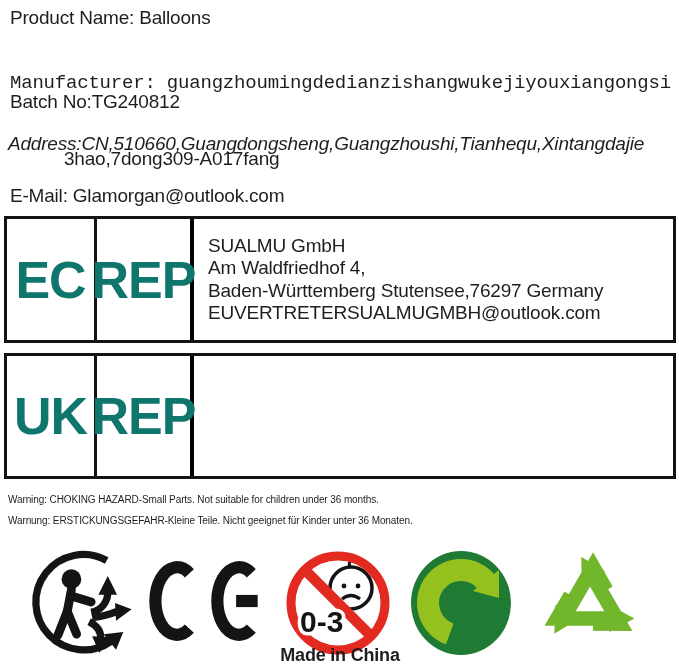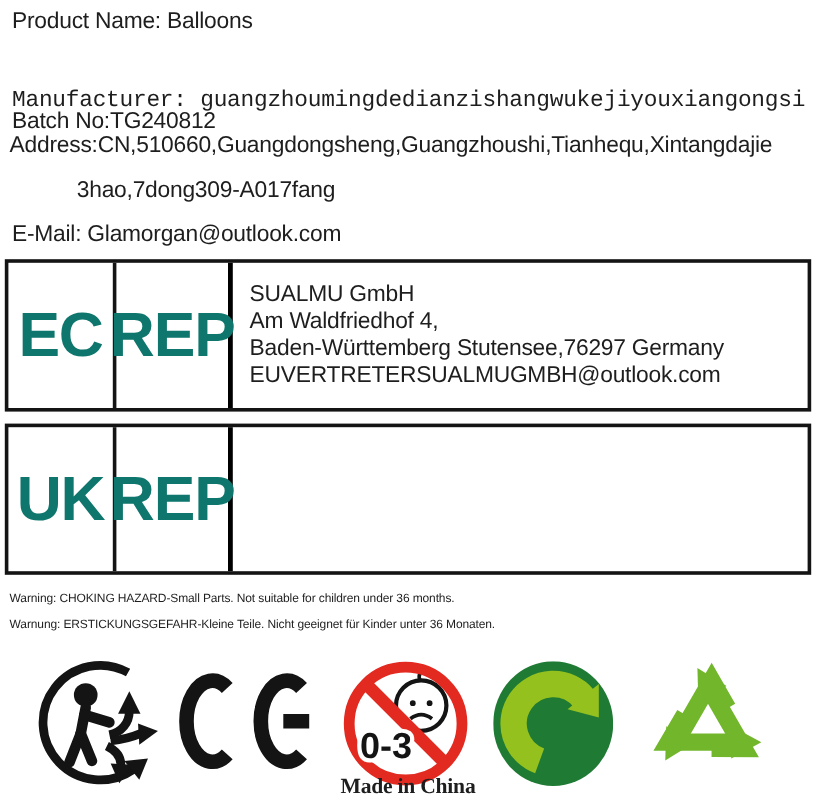--- a/index.html
+++ b/index.html
@@ -29,21 +29,21 @@
   .madein{font-weight:700;font-size:18px;text-align:center;letter-spacing:-0.2px;}
   svg{display:block;}
   .svgtext{font-family:"Liberation Sans","DejaVu Sans",sans-serif;}
 </style>
 </head>
 <body>
 
 <div class="abs bodyline" style="left:10px;top:6px;">Product Name: Balloons</div>
 <div class="abs bodyline" style="left:10px;top:42px;margin-top:48px;">Batch No:TG240812</div>
 <div class="abs bodyline" style="left:10px;top:72px;font-family:Liberation Mono, monospace;">Manufacturer: guangzhoumingdedianzishangwukejiyouxiangongsi</div>
-<div class="abs bodyline" style="left:8px;top:110px;">Address:CN,510660,Guangdongsheng,Guangzhoushi,Tianhequ,Xintangdajie</div>
+<div class="abs bodyline" style="left:8px;top:132px;font-style:italic;">Address:CN,510660,Guangdongsheng,Guangzhoushi,Tianhequ,Xintangdajie</div>
 <div class="abs bodyline" style="left:64px;top:147px;">3hao,7dong309-A017fang</div>
 <div class="abs bodyline" style="left:10px;top:184px;">E-Mail: Glamorgan@outlook.com</div>
 
 <div class="rep-box" style="top:216px;height:127px;">
   <div class="rep-cell c1">EC</div>
   <div class="rep-cell c2">REP</div>
   <div class="rep-info">
     <span>SUALMU GmbH</span>
     <span>Am Waldfriedhof 4,</span>
     <span>Baden-Württemberg Stutensee,76297 Germany</span>
@@ -97,21 +97,21 @@
     <path d="M 67 20 C 63 8 78 7 74 16" fill="none" stroke="#141414" stroke-width="3"></path>
     <circle cx="61" cy="38" r="2.4" fill="#141414"></circle>
     <circle cx="75" cy="38" r="2.4" fill="#141414"></circle>
     <path d="M 59 51 Q 68 44 77 51" fill="none" stroke="#141414" stroke-width="3.2"></path>
     <circle cx="55" cy="55" r="47" fill="none" stroke="#e22a21" stroke-width="9"></circle>
     <line x1="22" y1="22" x2="88" y2="88" stroke="#e22a21" stroke-width="10.5"></line>
     <text class="svgtext" x="17" y="84" font-size="30" font-weight="bold" fill="#141414" stroke="#ffffff" stroke-width="7" paint-order="stroke">0-3</text>
   </svg>
 </div>
 
-<div class="abs madein" style="left:270px;top:645px;width:140px;font-family:Liberation Serif, serif;">Made in China</div>
+<div class="abs madein" style="left:270px;top:645px;width:140px;">Made in China</div>
 
 <div class="abs" style="left:411px;top:551px;">
   <svg width="100" height="104" viewBox="0 0 100 104">
     <ellipse cx="50" cy="52" rx="50" ry="52" fill="#1f7a33"></ellipse>
     <path d="M 38.7 83 A 33 33 0 1 1 75.3 30.8" fill="none" stroke="#95c11f" stroke-width="22"></path>
     <polygon points="88,19 62,40 88,47" fill="#95c11f"></polygon>
   </svg>
 </div>
 
 <div class="abs" style="left:532px;top:545px;">

